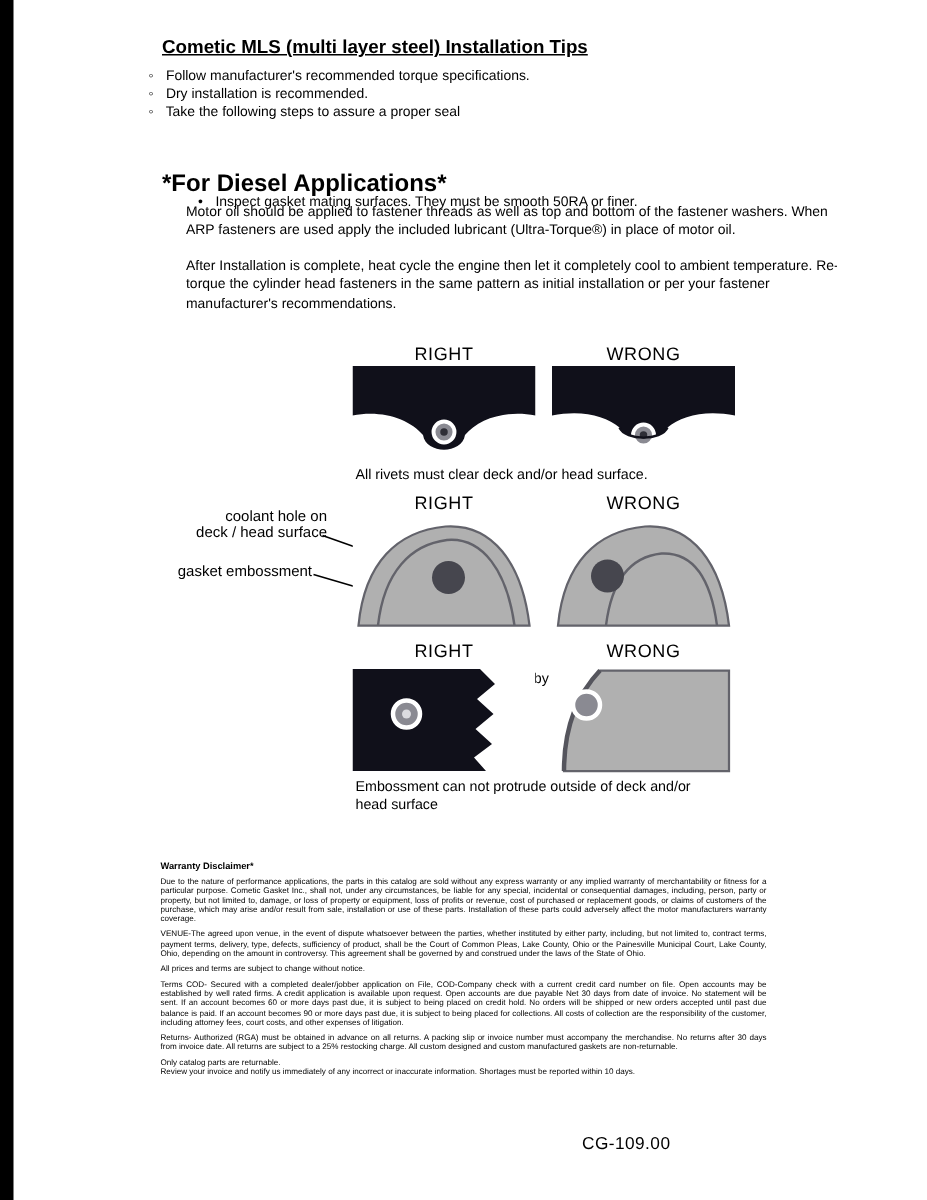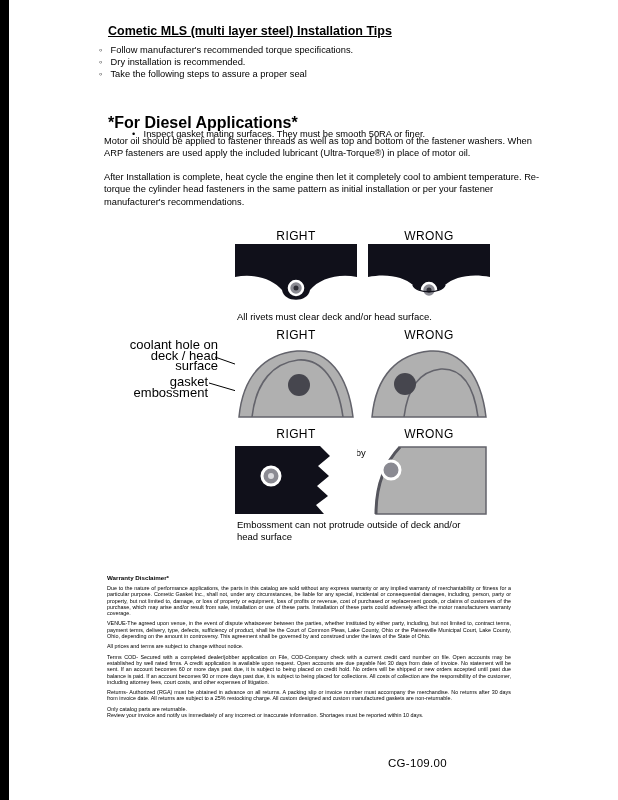--- a/index.html
+++ b/index.html
@@ -14,35 +14,35 @@
 
   .title{position:absolute;left:108px;top:24px;margin:0;font-size:12.5px;font-weight:bold;
          text-decoration:underline;white-space:nowrap;}
 
   .tip{position:absolute;font-size:9.3px;white-space:nowrap;}
   .tip .bullet{display:inline-block;width:9px;}
   .tl{left:99px;} .ts{left:132px;margin-top:47px;}
   .t0{top:45px;} .t1{top:57px;} .t2{top:69px;} .t3{top:82px;} .t4{top:94px;}
 
   .diesel-heading{position:absolute;left:108px;top:114px;margin:0;font-size:16px;font-weight:bold;}
-  .dpar{position:absolute;left:104px;width:436px;margin:0;font-size:9.3px;line-height:12.3px;}
+  .dpar{position:absolute;left:124px;width:436px;margin:0;font-size:9.3px;line-height:12.3px;}
   .dp1{top:135px;} .dp2{top:171px;}
   .diesel-note{position:absolute;left:108px;top:212px;font-size:9.3px;white-space:nowrap;}
 
   .dg-h{position:absolute;width:122px;text-align:center;font-size:12px;letter-spacing:.4px;}
   .col-right{left:235px;} .col-wrong{left:368px;}
   .hr0{top:229px;} .hr1{top:328px;} .hr2{top:427px;}
 
   .pnl{position:absolute;width:122px;display:block;}
   .row0{top:244px;height:64px;} .row1{top:343px;height:77px;} .row2{top:443px;height:74px;}
 
   .cap{position:absolute;left:237px;font-size:9.5px;}
   .cap0{top:311px;} .cap1{top:423px;margin-top:24px;} .cap2{top:519px;width:230px;line-height:12px;}
 
-  .callout{position:absolute;font-size:13px;line-height:10.5px;text-align:right;}
+  .callout{position:absolute;font-size:10px;line-height:10.5px;text-align:right;}
   .callout-hole{left:110px;top:340px;width:108px;}
   .callout-emboss{left:98px;top:377px;width:110px;}
   .callout-lines{position:absolute;left:207px;top:343px;width:110px;height:62px;}
   .callout-lines line{stroke:var(--ink);stroke-width:1;}
 
   .disclaimer{position:absolute;left:107px;top:574px;width:404px;}
   .disc-h{font-size:6.2px;font-weight:bold;margin:0 0 4px 0;}
   .disc-p{font-size:5.4px;line-height:6.3px;margin:0 0 4px 0;text-align:justify;}
   .disc-p.tight{margin-bottom:0;}
 

